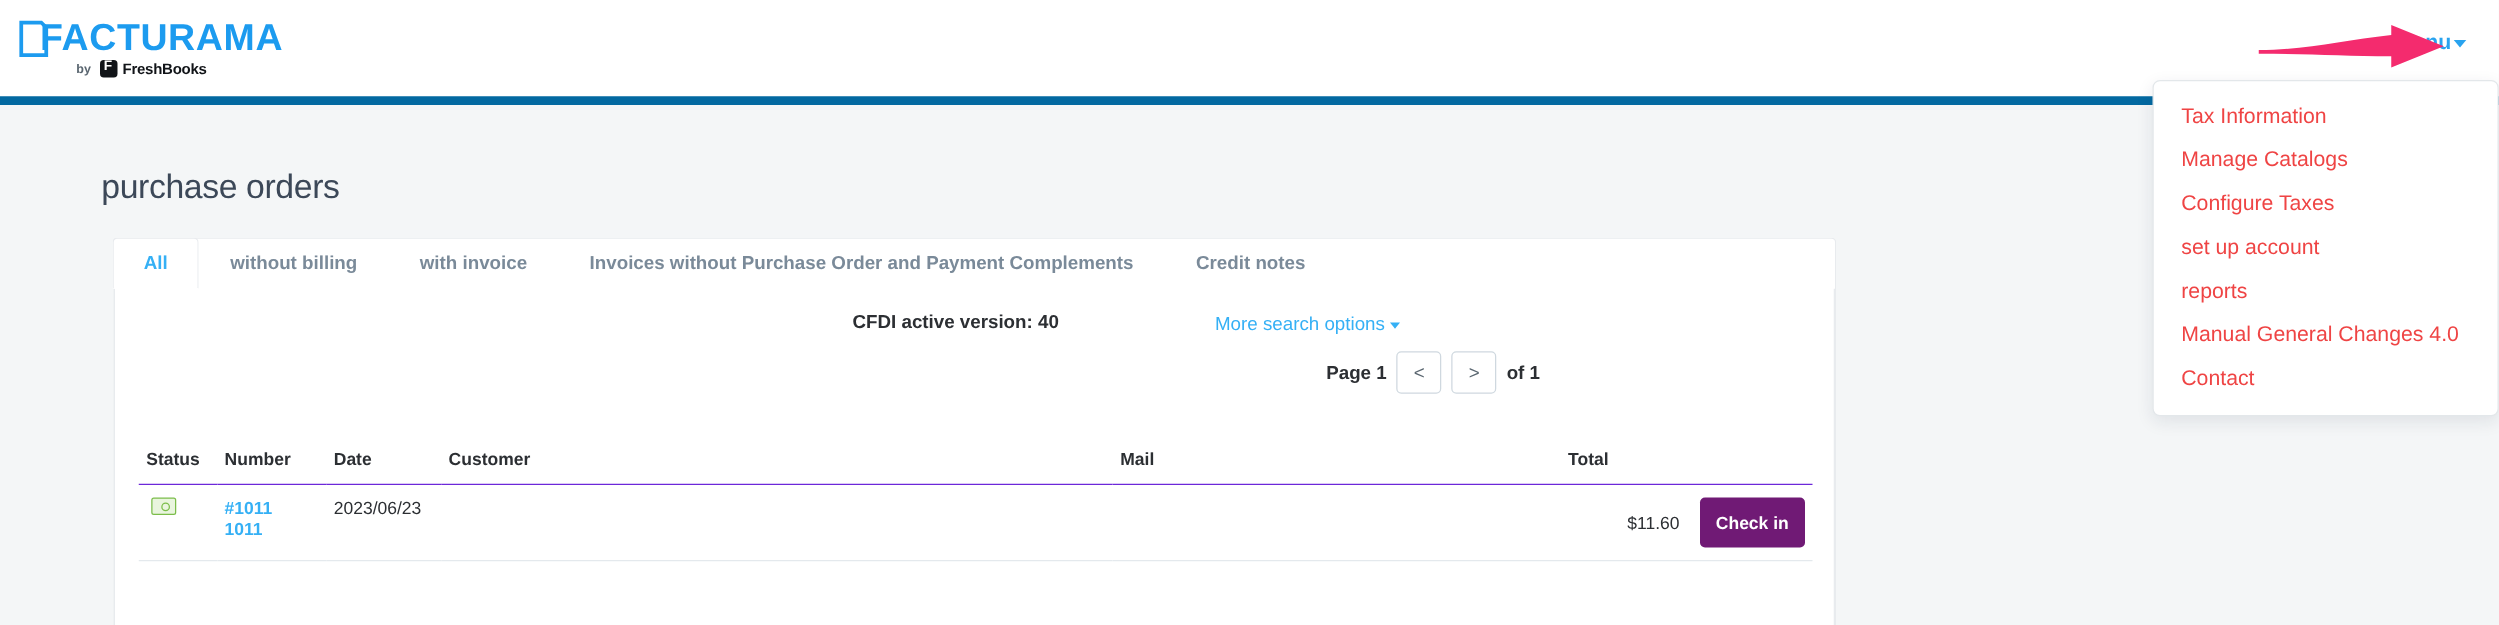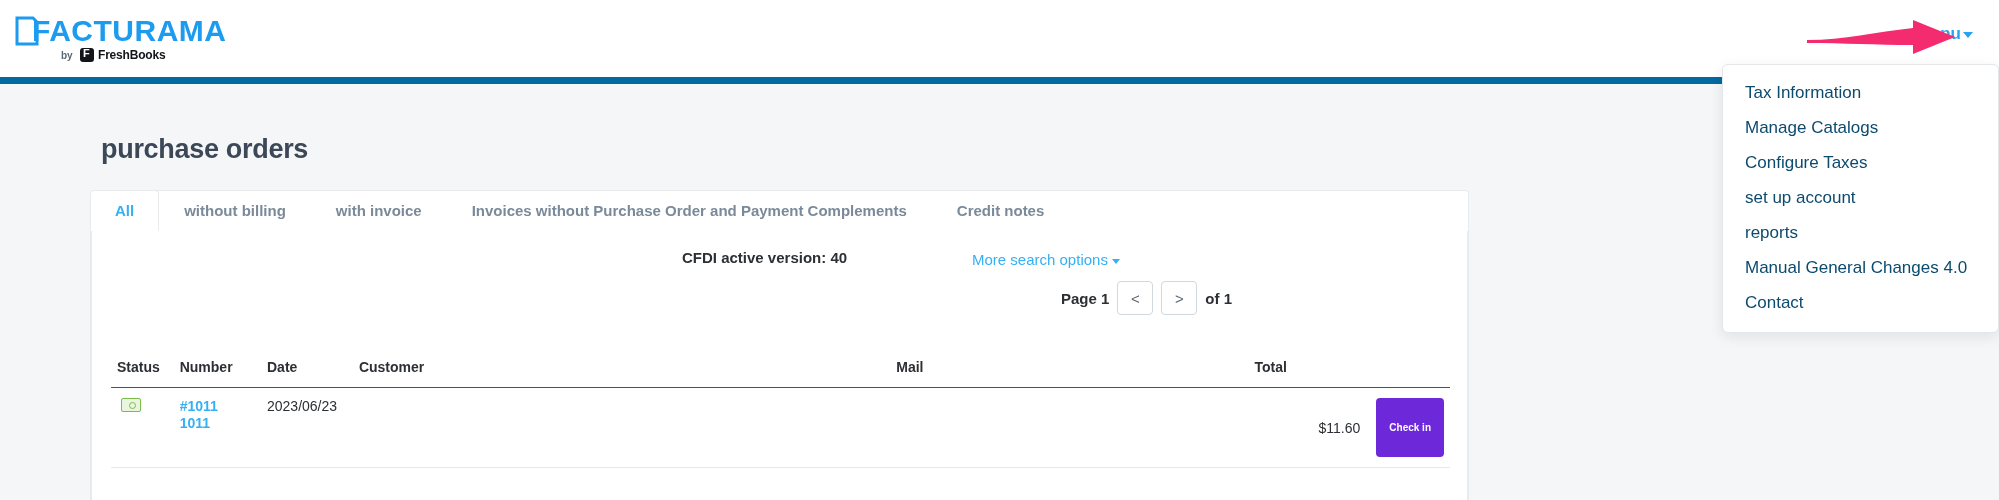--- a/index.html
+++ b/index.html
@@ -119,33 +119,33 @@
     border-radius: 6px;
     box-shadow: 0 4px 14px rgba(18,38,63,0.09);
     padding: 10px 0 12px 0;
     z-index: 30;
   }
   .dropdown-item {
     display: block;
     padding: 4px 22px;
     font-size: 17px;
     line-height: 27px;
-    color: #0c4a6e;
+    color: #ef4444;
     text-decoration: none;
     white-space: nowrap;
     cursor: pointer;
   }
 
   
   .page-title {
     position: absolute;
-    left: 101px;
+    left: 81px;
     top: 134px;
     font-size: 27px;
-    font-weight: 700;
+    font-weight: 400;
     color: #3c4858;
     letter-spacing: -0.3px;
   }
 
   .card {
     position: absolute;
     left: 90px;
     top: 190px;
     width: 1379px;
     height: 310px;
@@ -323,27 +323,27 @@
   }
 
   .total-cell-wrap {
     display: inline-flex;
     align-items: center;
     gap: 16px;
     justify-content: flex-end;
   }
   .amount { font-size: 14px; color: #2c2f33; }
   .checkin-btn {
-    background: #6d28d9;
+    background: #701a75;
     color: #ffffff;
-    font-size: 10px;
+    font-size: 14px;
     font-weight: 700;
     border: none;
     border-radius: 4px;
-    padding: 24px 13px;
+    padding: 12px 13px;
     cursor: pointer;
     white-space: nowrap;
     font-family: "Liberation Sans", sans-serif;
   }
 </style>
 </head>
 <body>
 
 <div class="topbar">
   <div class="logo-wrap">

